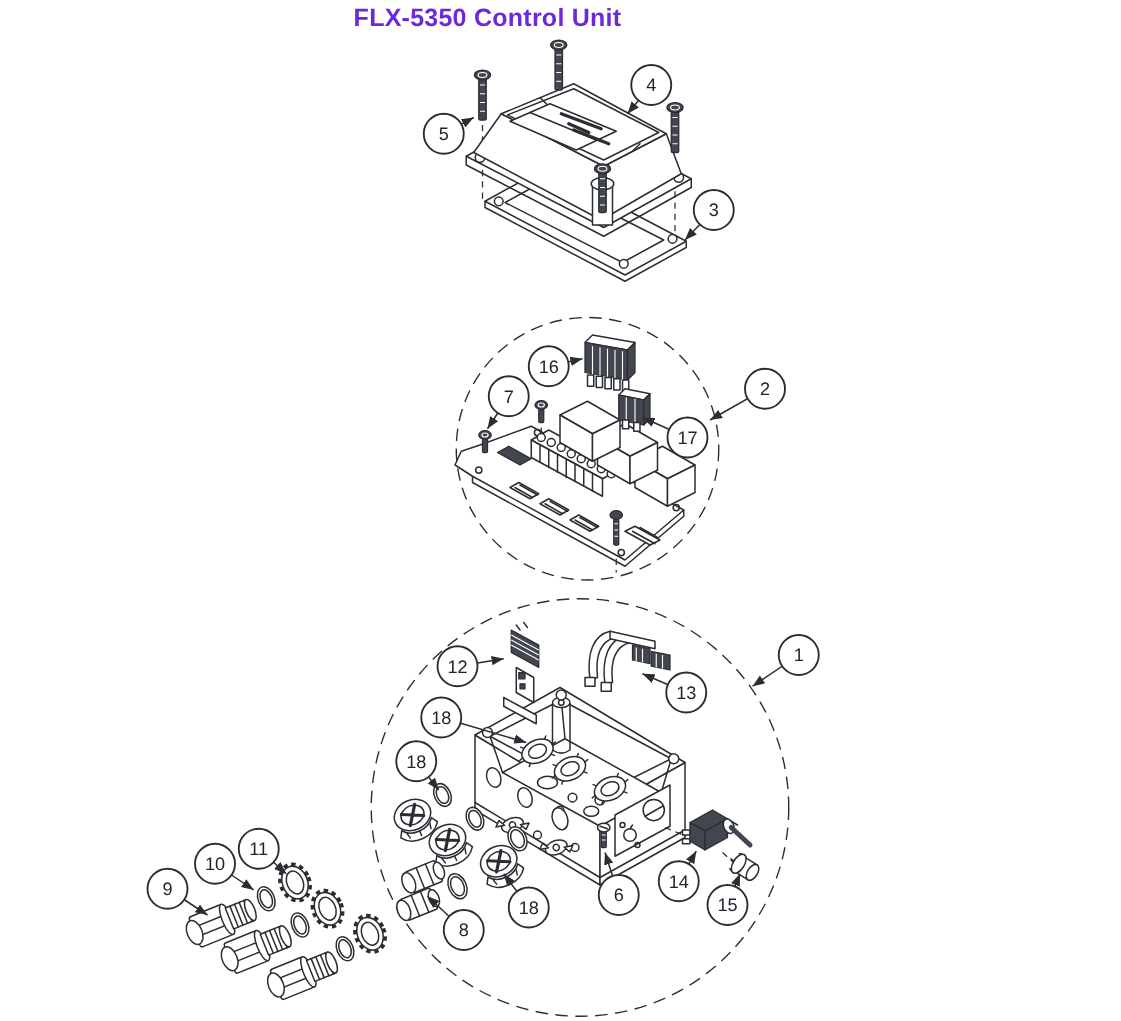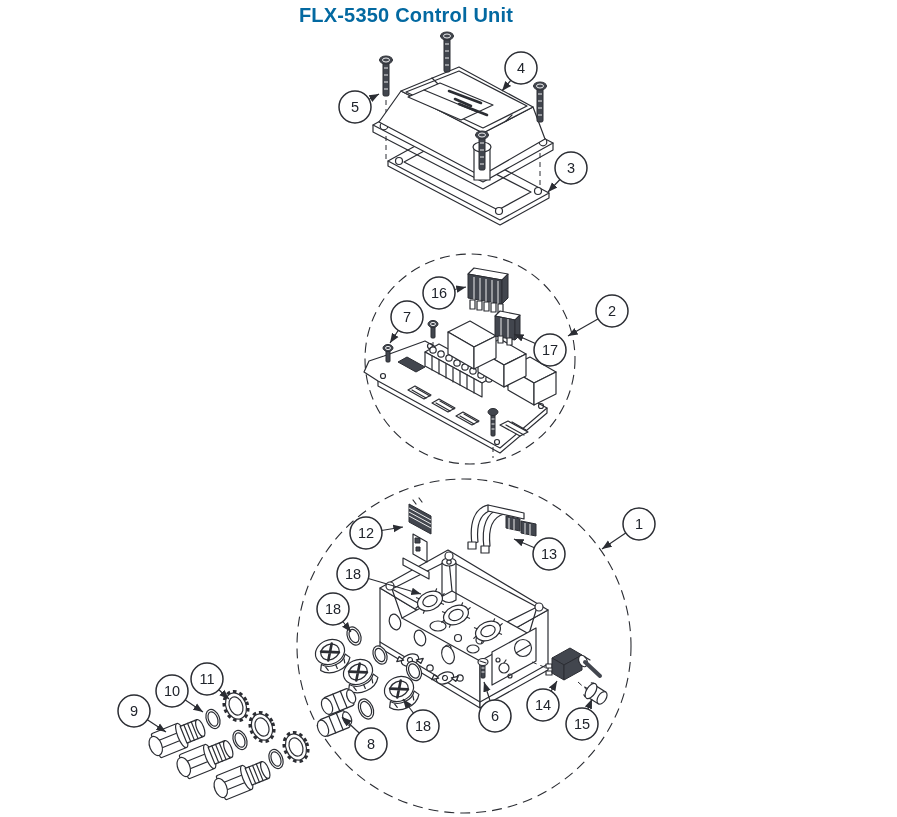--- a/index.html
+++ b/index.html
@@ -1,19 +1,19 @@
 <!DOCTYPE html>
 <html><head>
 <meta charset="utf-8">
 <style>
   html,body{margin:0;padding:0;background:#ffffff;}
   .stage{position:relative;width:897px;height:817px;background:#fff;overflow:hidden;
          font-family:"Liberation Sans",sans-serif;}
   .title{position:absolute;left:0;top:4px;width:780px;text-align:center;
-         font-size:20px;font-weight:bold;color:#0369a1;letter-spacing:.2px;padding-left:16px;}
+         font-size:20px;font-weight:bold;color:#6d28d9;letter-spacing:.2px;}
   svg{position:absolute;left:0;top:0;}
   
   .ln{fill:none;stroke:#2b2d33;stroke-width:1.2;stroke-linejoin:round;stroke-linecap:round;}
   .fw{fill:#ffffff;stroke:#2b2d33;stroke-width:1.2;stroke-linejoin:round;}
   .dk{fill:#42464e;stroke:#2b2d33;stroke-width:1;stroke-linejoin:round;}
   .hl{stroke:#ffffff;stroke-width:.9;fill:none;}
   .dash{fill:none;stroke:#2b2d33;stroke-width:1.1;stroke-dasharray:10 6;}
   .dash2{fill:none;stroke:#2b2d33;stroke-width:1;stroke-dasharray:5 4;}
   .lead{stroke:#2b2d33;stroke-width:1.2;fill:none;}
   .co-circle{fill:#ffffff;stroke:#2b2d33;stroke-width:1.5;}

